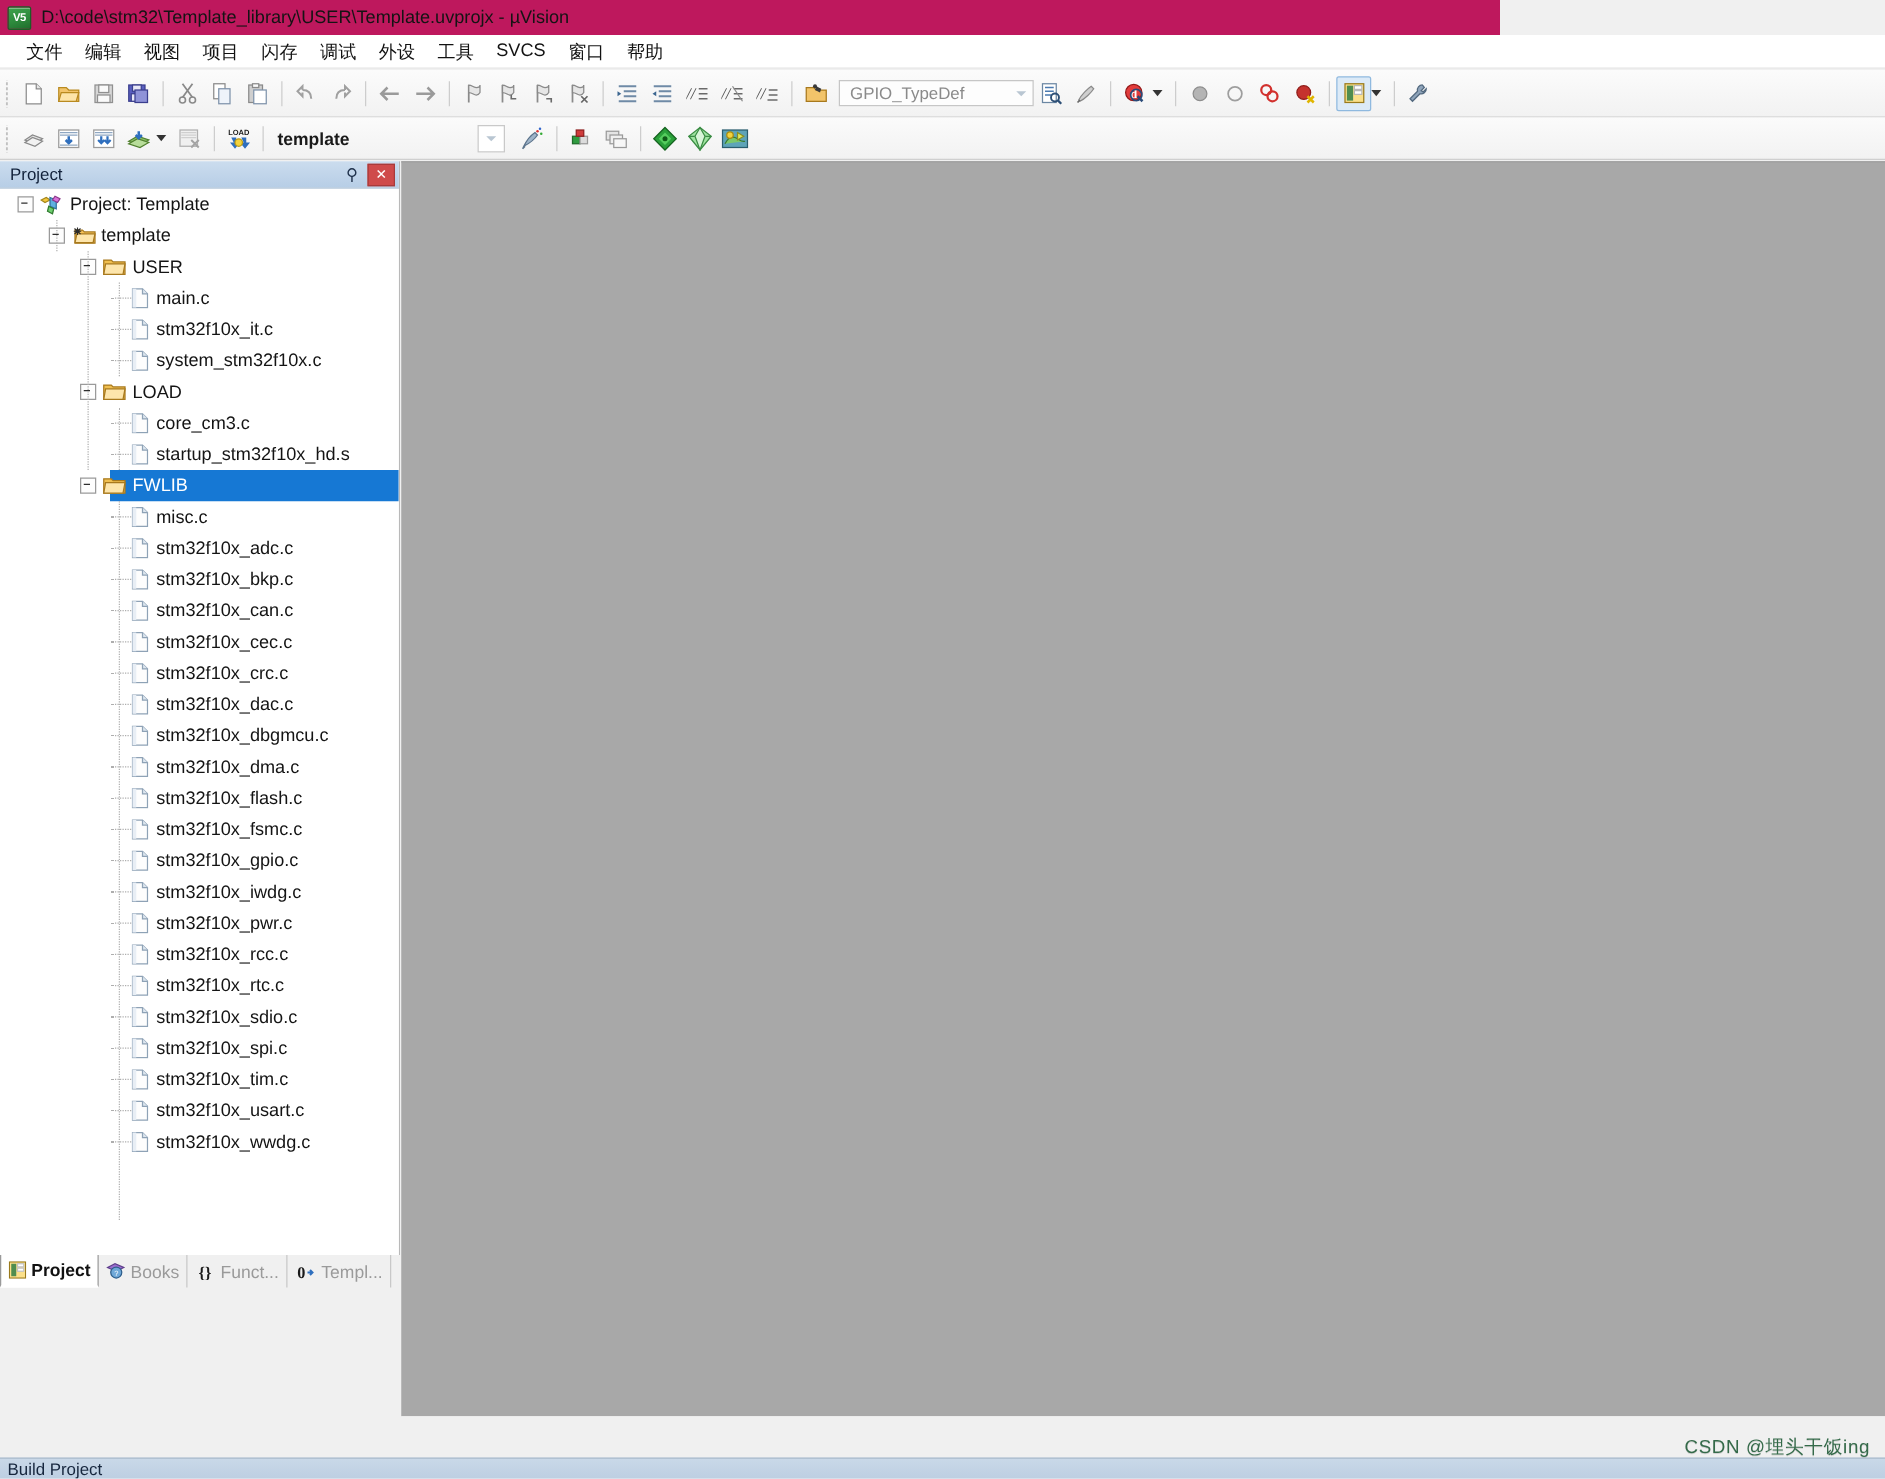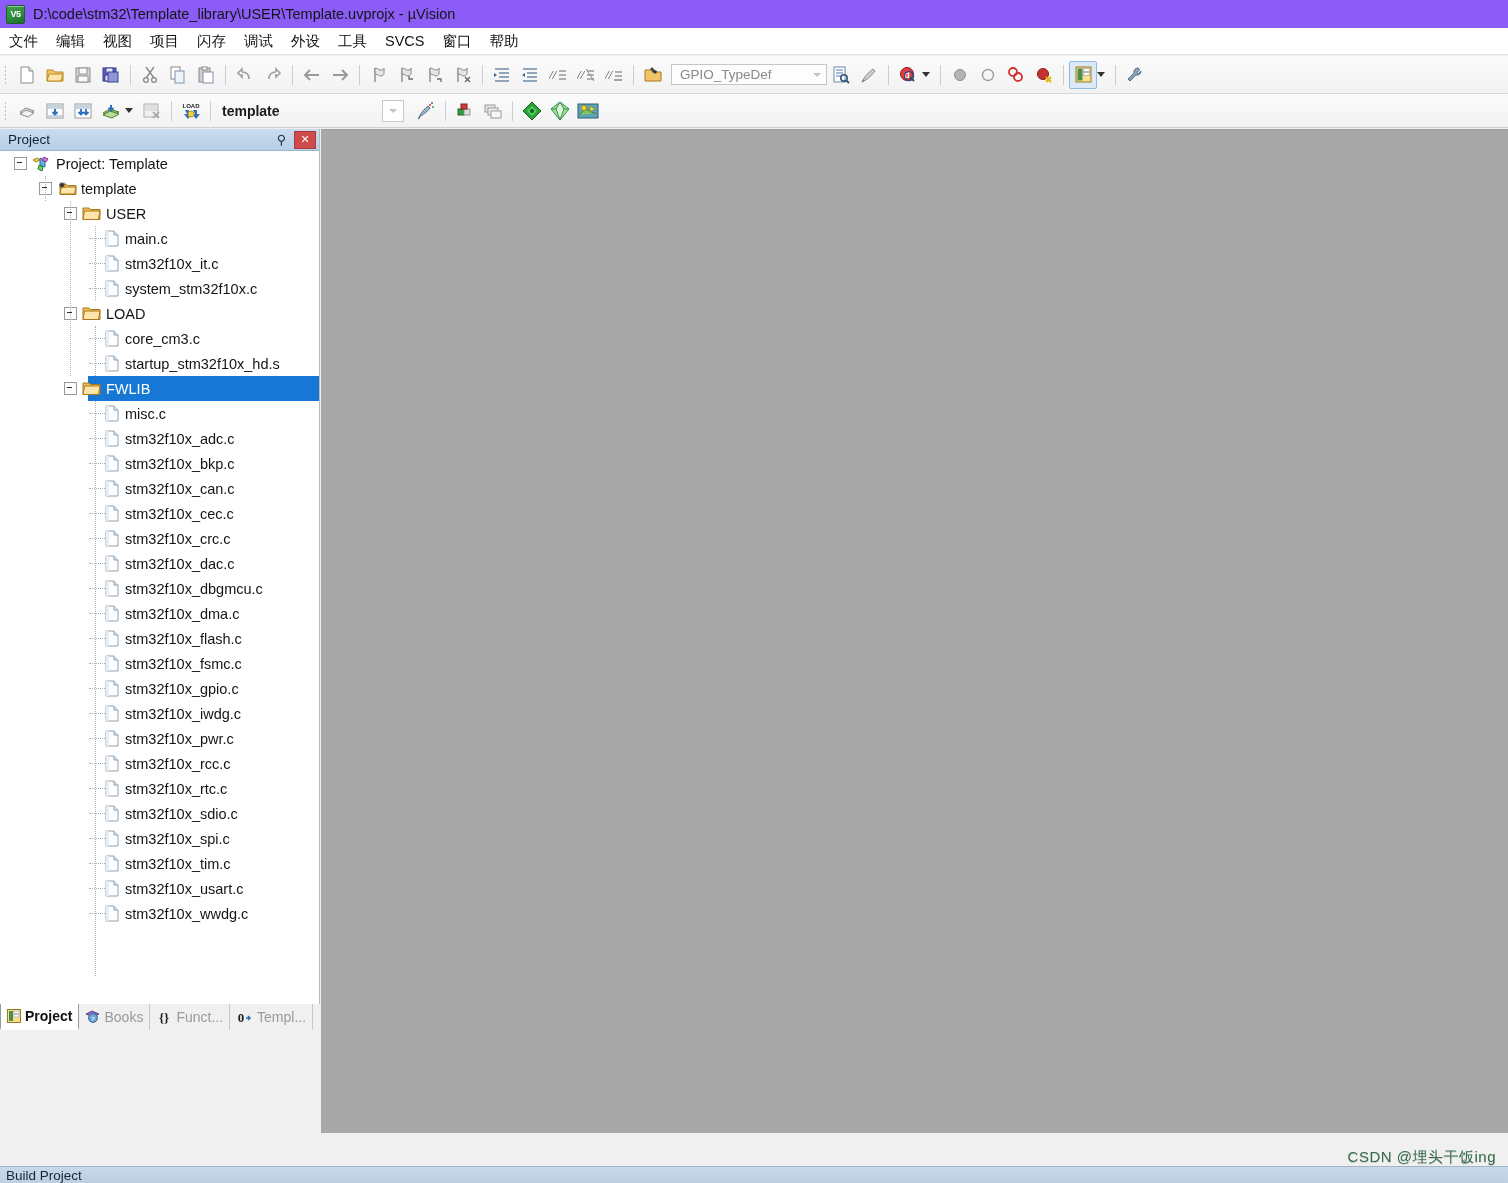--- a/index.html
+++ b/index.html
@@ -12,22 +12,22 @@
   }
   #app {
     position: relative;
     width: 1508px; height: 1183px;
     background: #f0f0f0;
   }
 
   
   .titlebar {
     position: absolute; left: 0; top: 0;
-    width: 1508px; height: 28px;
-    background: #8b5cf6;
+    width: 1200px; height: 28px;
+    background: #be185d;
     display: flex; align-items: center;
     padding-left: 6px;
     box-sizing: border-box;
   }
   .app-icon {
     width: 17px; height: 17px;
     background: linear-gradient(160deg,#3fa34d 0%, #2e8b3d 55%, #1f6d2c 100%);
     border: 1px solid #1d5d26;
     border-radius: 2px;
     color: #fff;
@@ -44,21 +44,21 @@
     color: #141414;
     white-space: nowrap;
   }
 
   
   .menubar {
     position: absolute; left: 0; top: 28px;
     width: 1508px; height: 27px;
     background: #ffffff;
     display: flex; align-items: center;
-    padding-left: 0;
+    padding-left: 12px;
     box-sizing: border-box;
     border-bottom: 1px solid #e3e3e3;
   }
   .menu-item {
     font-size: 14.5px;
     color: #121212;
     padding: 2px 9px;
     white-space: nowrap;
     cursor: default;
   }

